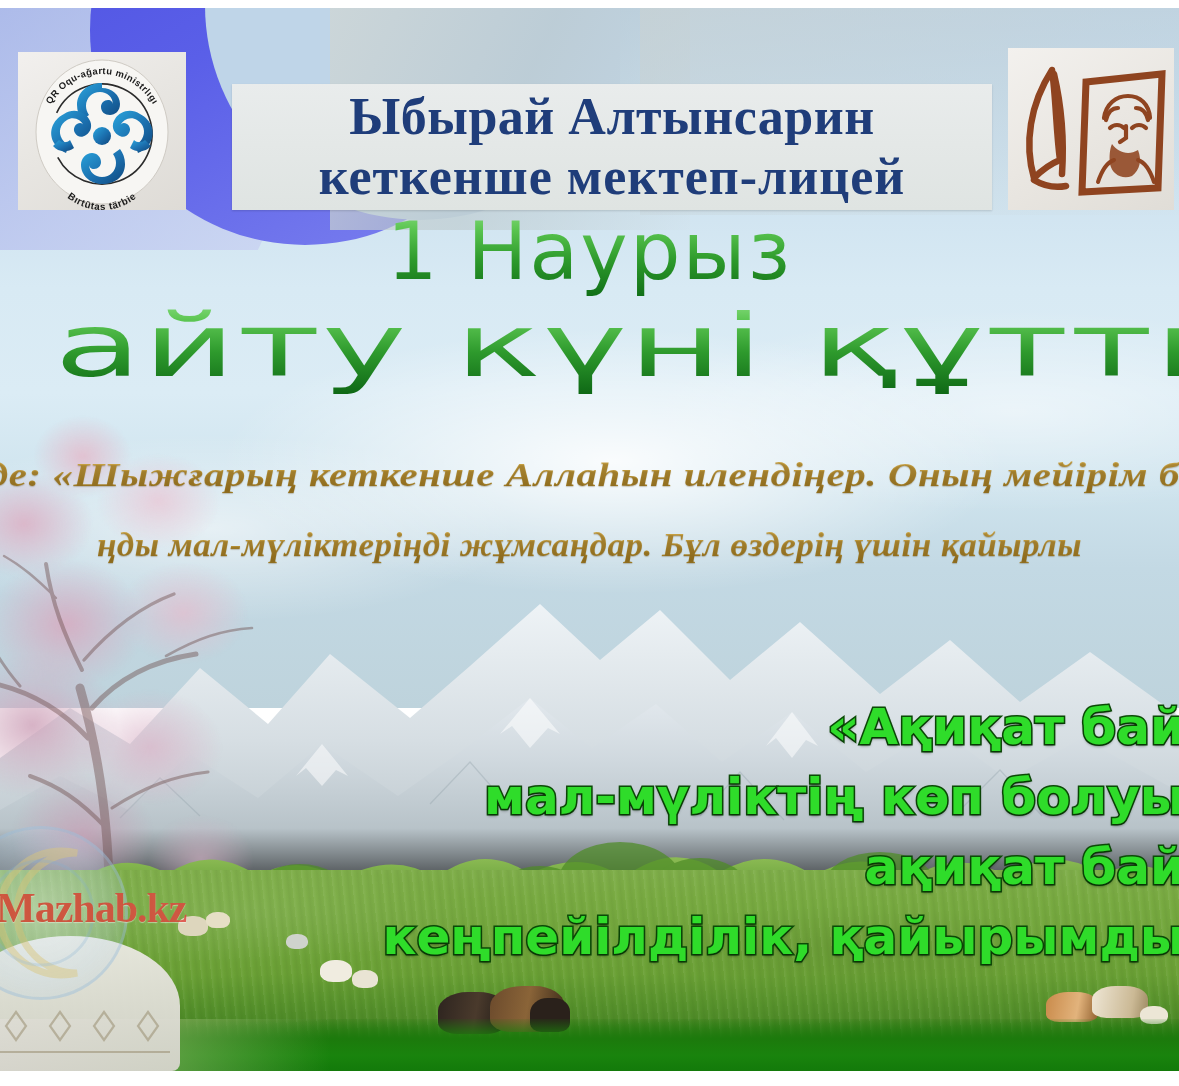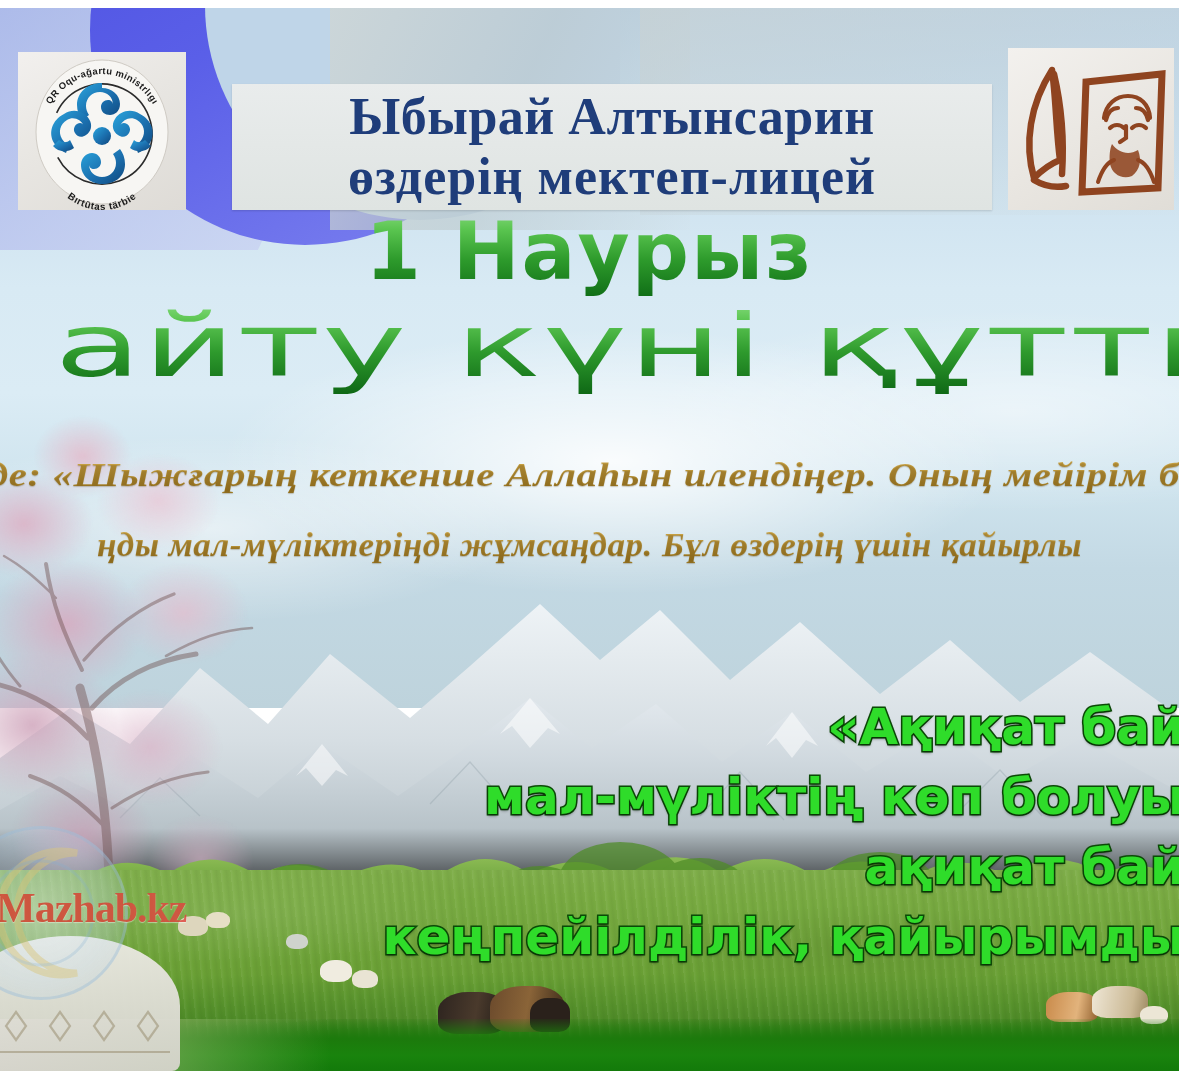--- a/index.html
+++ b/index.html
@@ -227,21 +227,21 @@
   
   .nauryz {
     position: absolute; left: 0; top: 206px;
     width: 1179px; height: 92px;
     z-index: 28;
     text-align: center;
     font-family: "DejaVu Sans", sans-serif;
     font-size: 80px;
     line-height: 92px;
     letter-spacing: 2px;
-    font-weight: 700;
+    font-weight: 400;
     background: linear-gradient(180deg, #8ede84 0%, #59c44f 26%, #2e9b2c 58%, #0f6d16 100%);
     -webkit-background-clip: text;
     background-clip: text;
     color: transparent;
     white-space: nowrap;
   }
 
   .kutty {
     position: absolute; left: 0; top: 296px;
     width: 1179px; height: 100px;
@@ -529,21 +529,21 @@
       <g fill="none" stroke="#8f4420" stroke-width="4" stroke-linecap="round">
         <path d="M90,134 C94,122 100,114 106,112"></path>
         <path d="M146,134 C142,122 136,114 130,112"></path>
         <path d="M88,142 L148,140"></path>
       </g>
     </svg>
   </div>
 
   <div class="hdr-band">
     <div class="hdr-line l1">Ыбырай Алтынсарин</div>
-    <div class="hdr-line l2">өздерің мектеп-лицей</div>
+    <div class="hdr-line l2">кеткенше мектеп-лицей</div>
   </div>
 
   <div class="nauryz">1 Наурыз</div>
   <div class="kutty">лғыс айту күні құтты болсы</div>
 
   <div class="quote">
     <div class="q-line l1">рімде: «Шыжғарың кеткенше Аллаһын илендіңер. Оның мейірім бойы</div>
     <div class="q-line l2">ңды  мал-мүліктеріңді жұмсаңдар. Бұл өздерің үшін қайырлы</div>
   </div>
 

